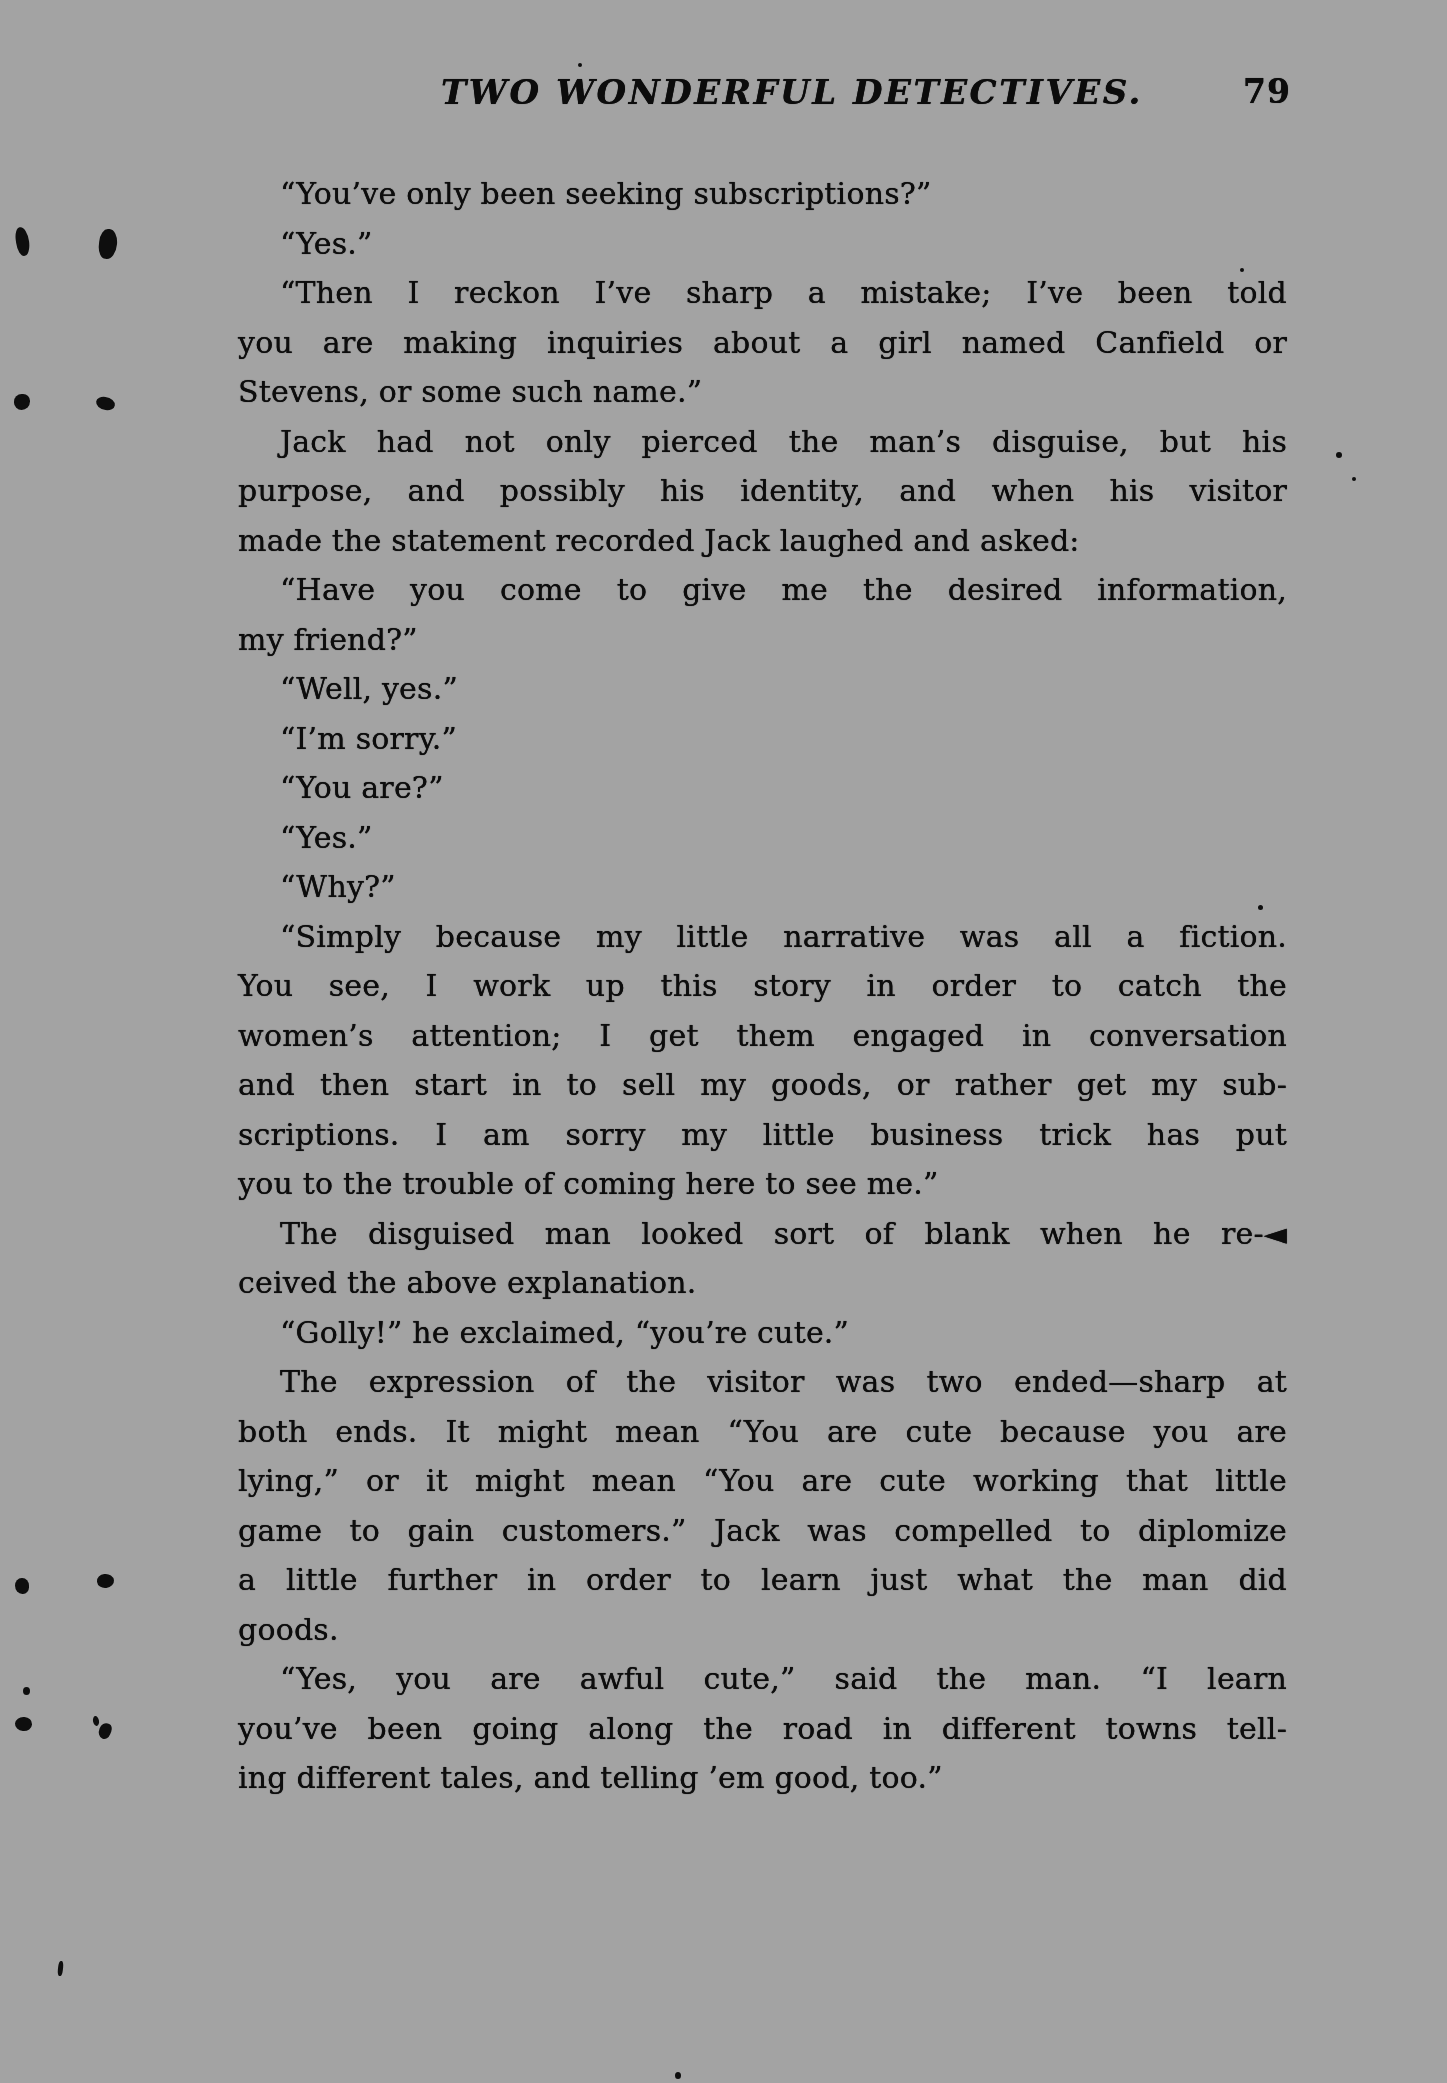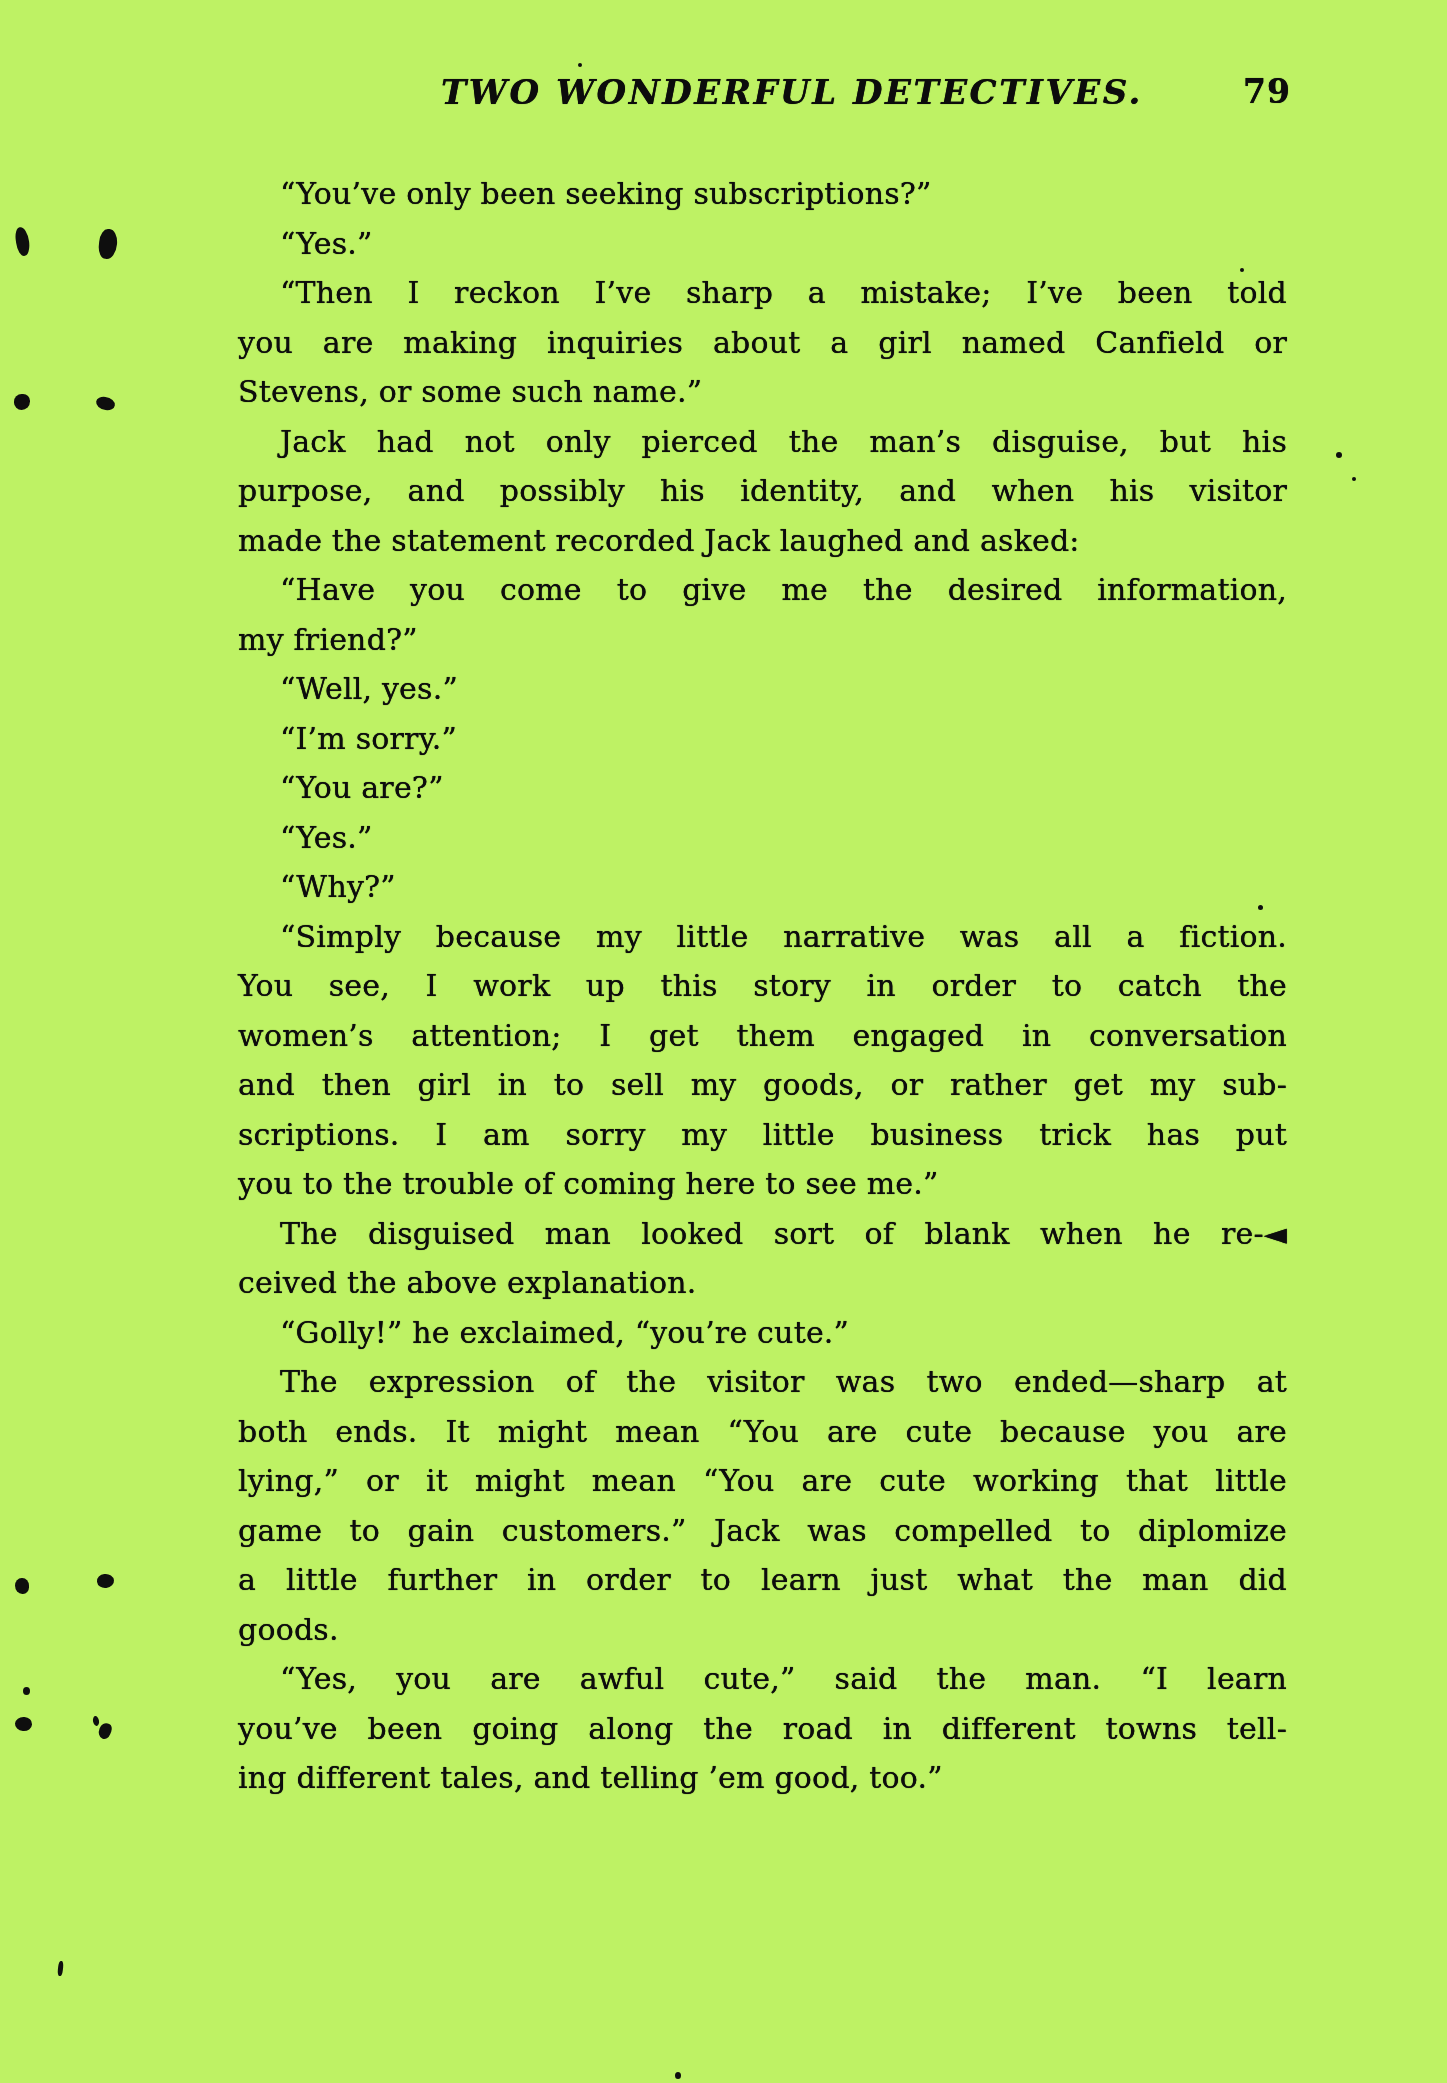--- a/index.html
+++ b/index.html
@@ -7,21 +7,21 @@
   body {
     width: 1447px; height: 2083px;
     background: #fcfcfa;
     position: relative;
     overflow: hidden;
     font-family: "DejaVu Serif", "DejaVu Sans", serif;
     color: #0d0d0d;
   }
   .page {
     position: absolute; inset: 0;
-    background: #bef264;
+    background: #a3a3a3;
   }
   
   .running-header-title {
     position: absolute;
     left: 441px; top: 72px; width: 646px;
     text-align: center;
     font-style: italic;
     font-weight: bold;
     font-size: 34px;
     letter-spacing: 2.5px;
@@ -86,21 +86,21 @@
       <div class="line indent">“Have you come to give me the desired information,</div>
       <div class="line par-end">my friend?”</div>
       <div class="line indent par-end">“Well, yes.”</div>
       <div class="line indent par-end">“I’m sorry.”</div>
       <div class="line indent par-end">“You are?”</div>
       <div class="line indent par-end">“Yes.”</div>
       <div class="line indent par-end">“Why?”</div>
       <div class="line indent">“Simply because my little narrative was all a fiction.</div>
       <div class="line">You see, I work up this story in order to catch the</div>
       <div class="line">women’s attention; I get them engaged in conversation</div>
-      <div class="line">and then girl in to sell my goods, or rather get my sub-</div>
+      <div class="line">and then start in to sell my goods, or rather get my sub-</div>
       <div class="line">scriptions. I am sorry my little business trick has put</div>
       <div class="line par-end">you to the trouble of coming here to see me.”</div>
       <div class="line indent">The disguised man looked sort of blank when he re-◄</div>
       <div class="line par-end">ceived the above explanation.</div>
       <div class="line indent par-end">“Golly!” he exclaimed, “you’re cute.”</div>
       <div class="line indent">The expression of the visitor was two ended—sharp at</div>
       <div class="line">both ends. It might mean “You are cute because you are</div>
       <div class="line">lying,” or it might mean “You are cute working that little</div>
       <div class="line">game to gain customers.” Jack was compelled to diplomize</div>
       <div class="line">a little further in order to learn just what the man did</div>

